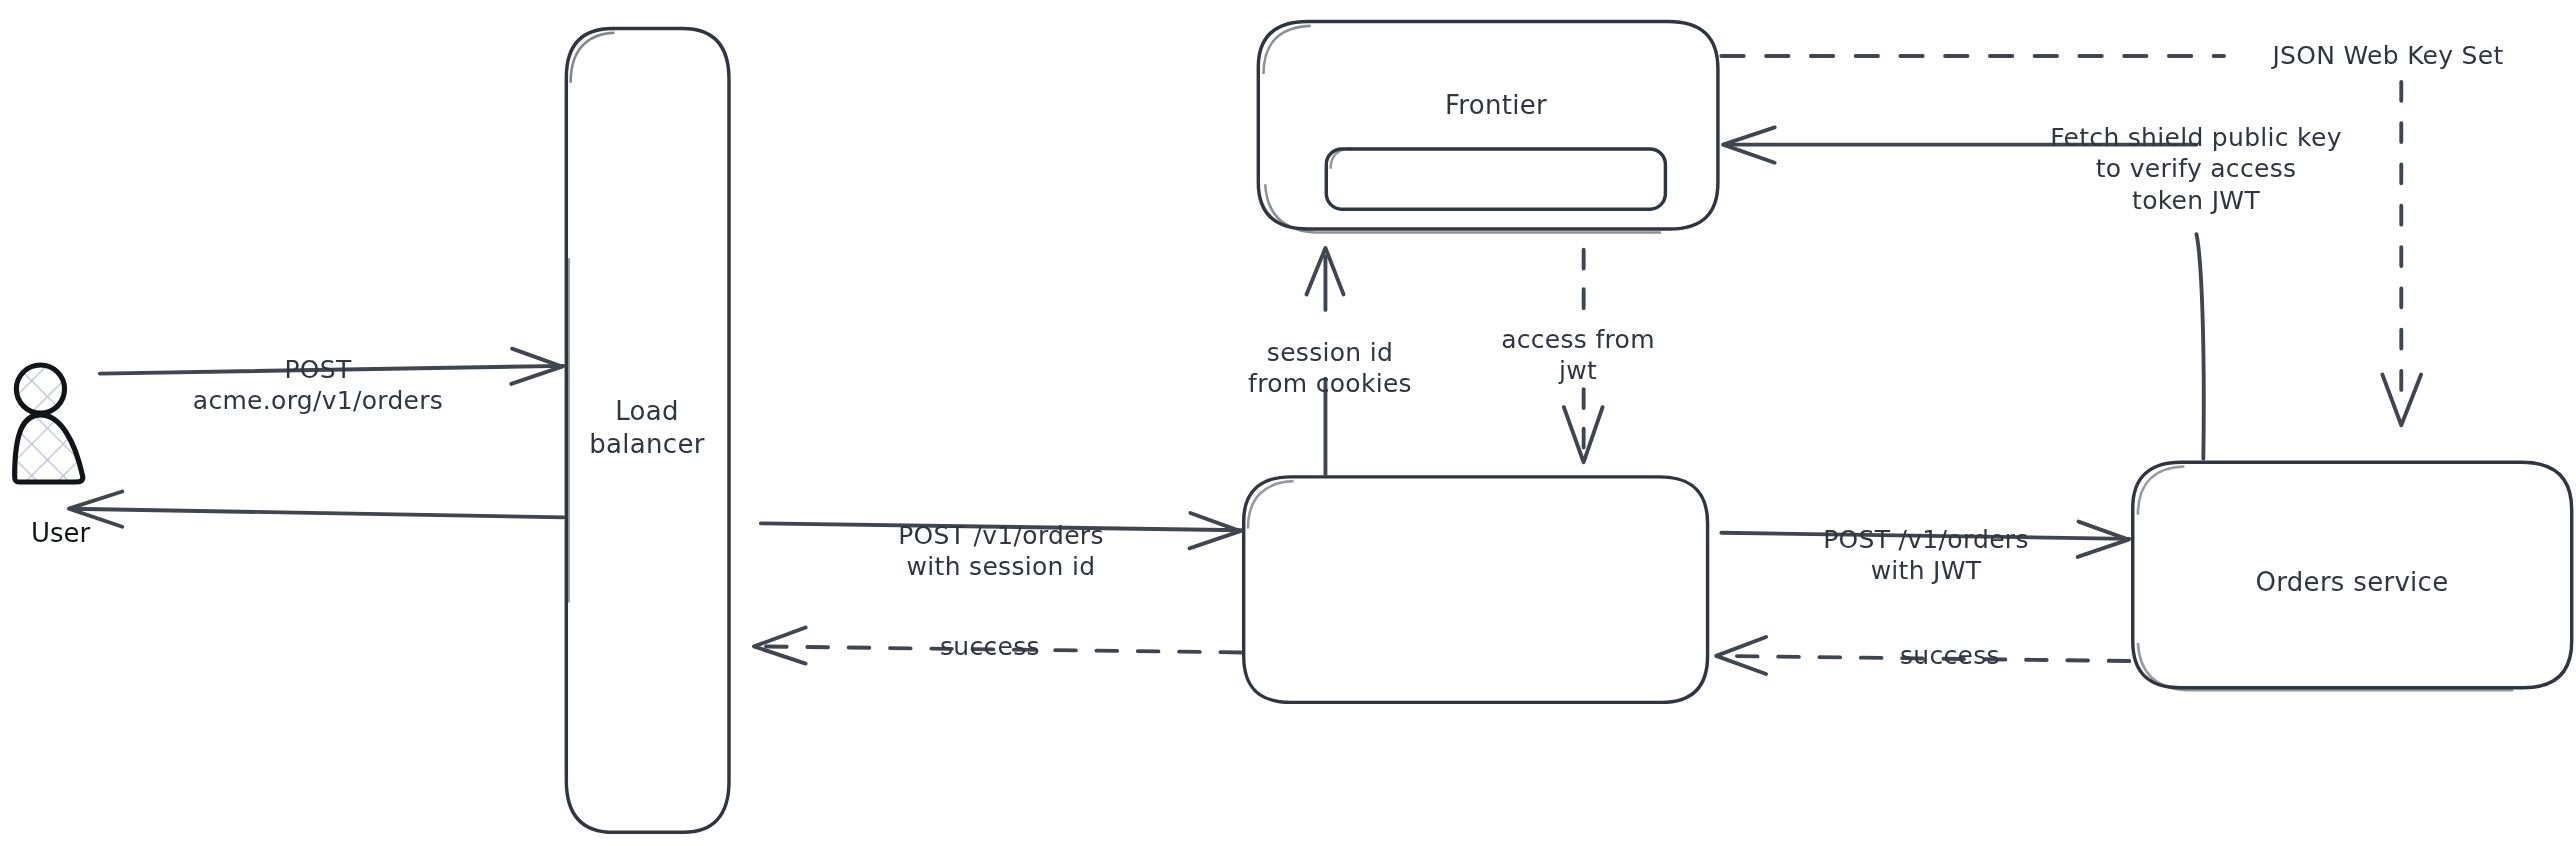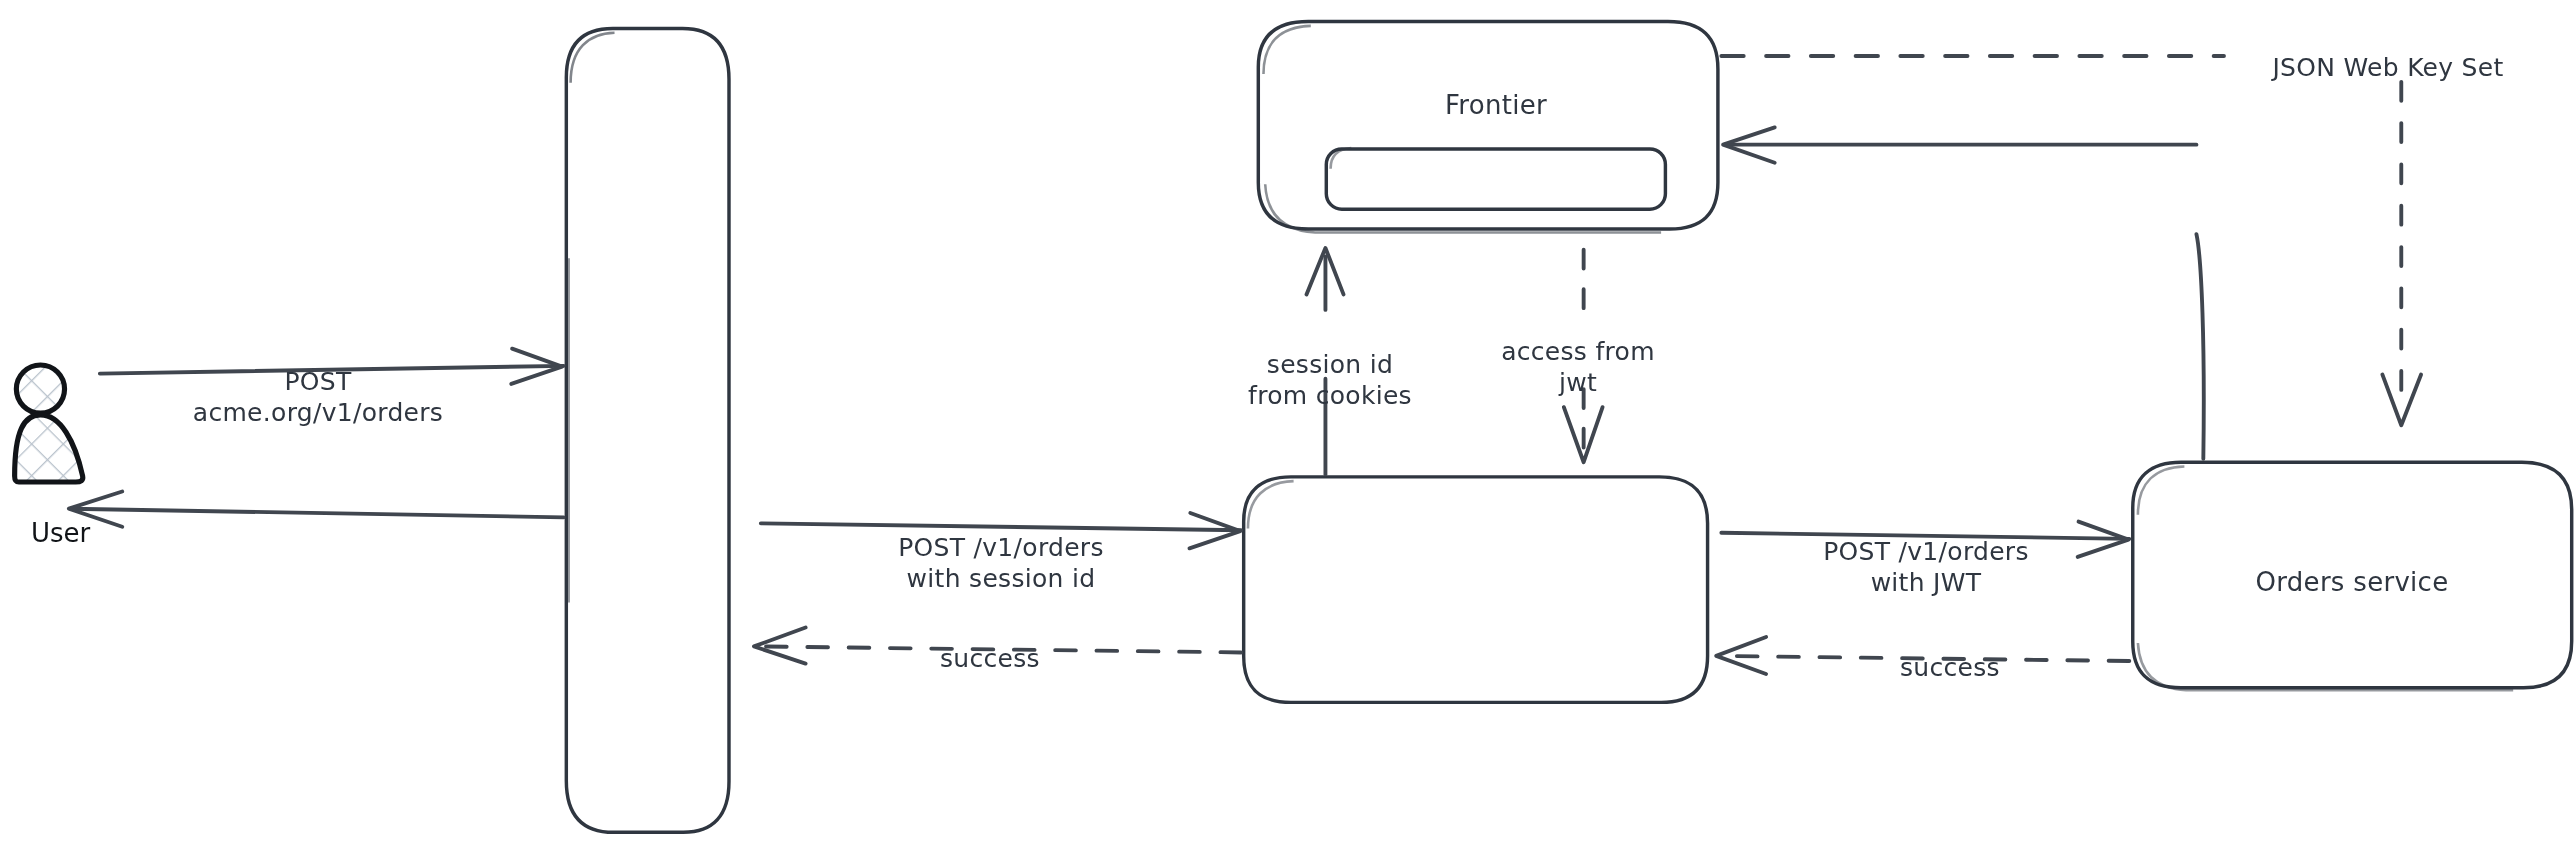--- a/index.html
+++ b/index.html
@@ -37,21 +37,20 @@
     pointer-events: none;
     -webkit-font-smoothing: antialiased;
   }
   .node-label {
     font-size: 26px;
     letter-spacing: 0.3px;
   }
   .edge-label {
     font-size: 25px;
     letter-spacing: 0.3px;
-    margin-top: 12px;
   }
   .label-box {
     transform: translate(-50%, -50%);
   }
   .user-caption {
     position: absolute;
     font-size: 26px;
     color: #111418;
     font-family: "DejaVu Sans", sans-serif;
     margin-left: 24px;
@@ -152,20 +151,22 @@
       <path d="M 2062 148 L 2002 168 L 2062 189" fill="none" stroke="#40464f" stroke-width="4.5" stroke-linecap="round" stroke-linejoin="round"></path>
     </g>
 
     <g>
       <path d="M 2000 65 L 2584 65" fill="none" stroke="#40464f" stroke-width="4.5" stroke-dasharray="26 26" stroke-linecap="round"></path>
       <path d="M 2790 95 L 2790 466" fill="none" stroke="#40464f" stroke-width="4.5" stroke-dasharray="22 26" stroke-linecap="round"></path>
       <path d="M 2768 435 L 2790 494 L 2813 435" fill="none" stroke="#40464f" stroke-width="4.5" stroke-linecap="round" stroke-linejoin="round"></path>
     </g>
   </svg>
 
+  <div class="node-label label-box" style="left:647px; top:427px; width:172px;">Load
+balancer</div>
 
   <div class="node-label label-box" style="left:1496px; top:105px; width:258px;">Frontier</div>
 
 
 
   <div class="node-label label-box" style="left:2352px; top:574px; width:327px;margin-top:8px;">Orders service</div>
 
   <div class="user-caption" style="left:6.9px; top:518px;">User</div>
 
   <div class="edge-label label-box" style="left:318px; top:385px; width:361px;">POST
@@ -180,17 +181,20 @@
 from cookies</div>
 
   <div class="edge-label label-box" style="left:1578px; top:355px; width:258px;">access from
 jwt</div>
 
   <div class="edge-label label-box" style="left:1926px; top:555px; width:344px;">POST /v1/orders
 with JWT</div>
 
   <div class="edge-label label-box" style="left:1950px; top:656px; width:189px;">success</div>
 
+  <div class="edge-label label-box" style="left:2196px; top:169px; width:413px;">Fetch shield public key
+to verify access
+token JWT</div>
 
   <div class="edge-label label-box" style="left:2388px; top:56px; width:361px;">JSON Web Key Set</div>
 
 </div>
 
 
 </body></html>

